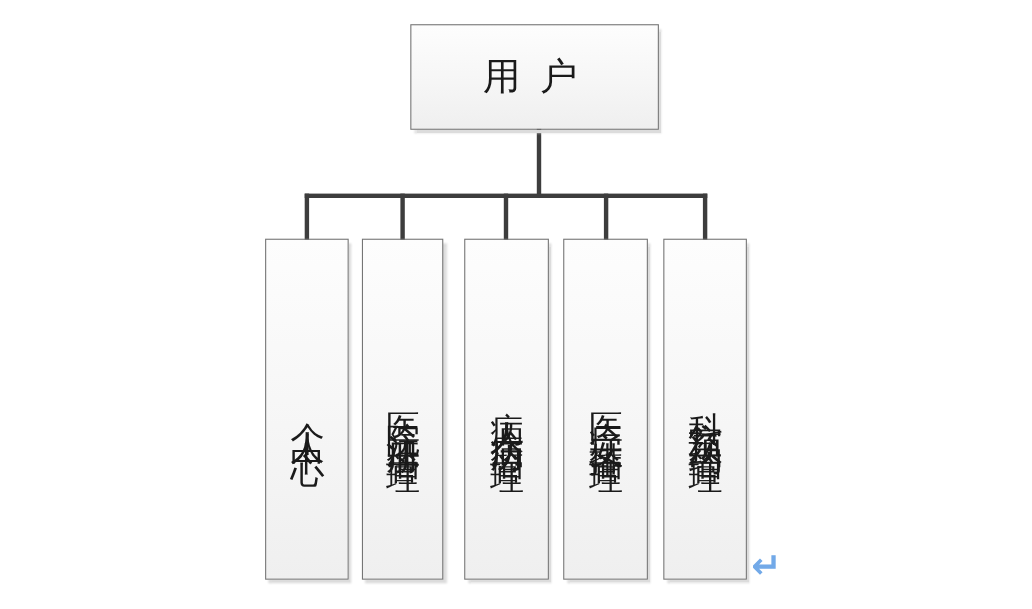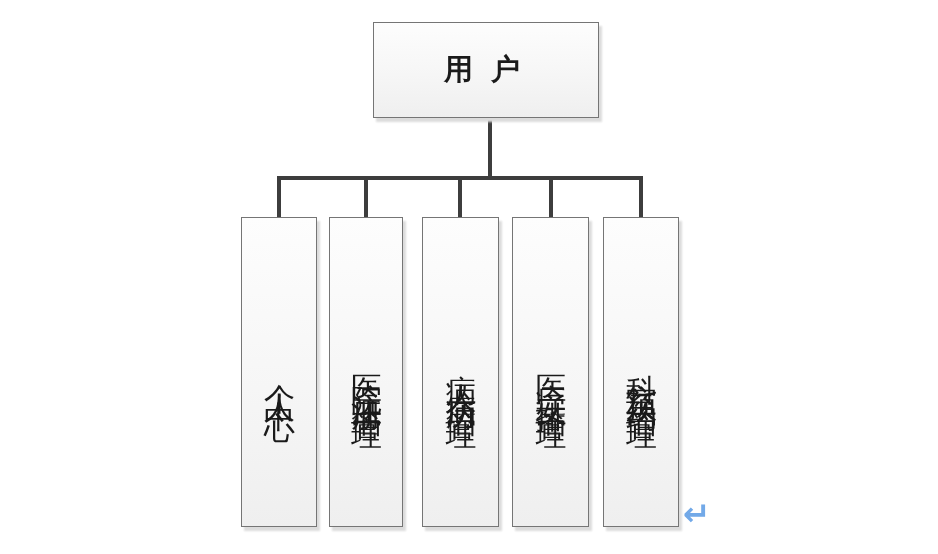--- a/index.html
+++ b/index.html
@@ -39,26 +39,25 @@
     box-shadow: 3px 4px 2px #dcdcdc;
     display: flex;
     align-items: center;
     justify-content: center;
   }
   .root-node {
     left: 373px; top: 22px;
     width: 226px; height: 96px;
   }
   .root-label {
-    font-size: 29px;
+    font-size: 34px;
     color: #1a1a1a;
     letter-spacing: 18px;
     margin-left: 10px;
     white-space: nowrap;
-    font-weight: bold;
   }
   .child-node {
     top: 217px;
     height: 310px;
   }
   .child-1 { left: 241px; width: 76px; }
   .child-2 { left: 329px; width: 74px; }
   .child-3 { left: 422px; width: 77px; }
   .child-4 { left: 512px; width: 77px; }
   .child-5 { left: 603px; width: 76px; }

